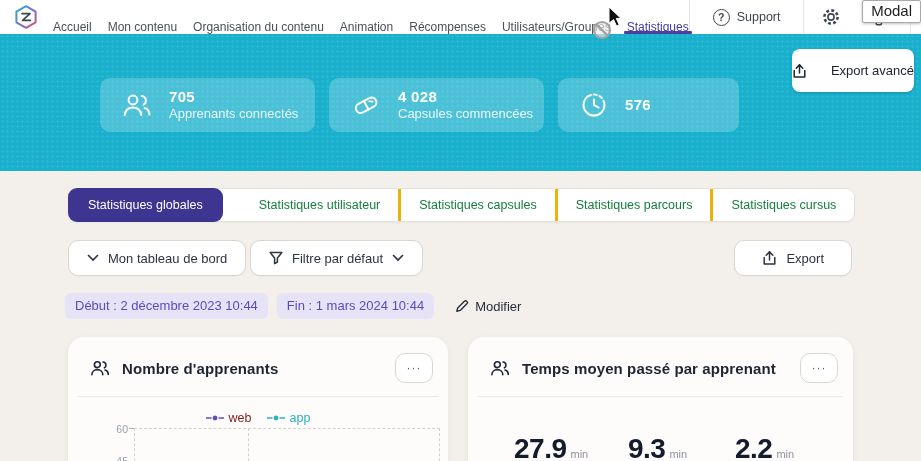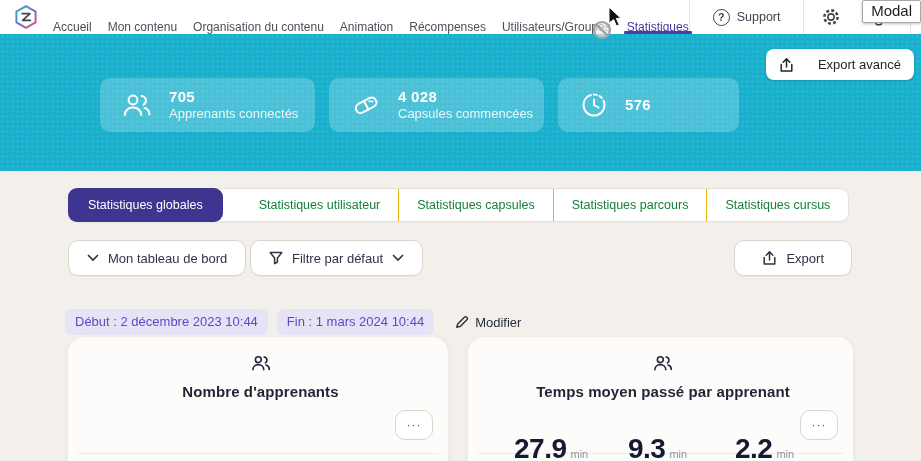--- a/index.html
+++ b/index.html
@@ -35,23 +35,23 @@
   
   .cursor-wrap { position:absolute; left:593px; top:6px; z-index:30; pointer-events:none; }
   
   .banner {
     position:absolute; top:34px; left:0; right:0; height:137px;
     background:#18b0cc;
     background-image:radial-gradient(rgba(255,255,255,.09) 1px, transparent 1.3px);
     background-size:5px 5px;
   }
   .export-advanced {
-    position:absolute; top:15px; right:7px; height:31px;
+    position:absolute; top:15px; right:7px; height:43px;
     background:#fff; border:none; border-radius:8px;
-    display:flex; align-items:center; gap:24px; padding:0 13px;
+    display:flex; align-items:center; gap:24px; padding:0 0;
     font-size:13px; color:#20262f; font-family:inherit; cursor:pointer;
     box-shadow:0 1px 3px rgba(0,0,0,.18);
   }
   .stat-row { position:absolute; top:44px; left:100px; display:flex; gap:14px; }
   .stat-card {
     width:215px; height:54px; border-radius:10px;
     background:rgba(255,255,255,.22);
     display:flex; align-items:center; gap:16px; padding-left:21px; color:#fff;
   }
   .stat-card:last-child { width:181px; }
@@ -59,45 +59,45 @@
   .stat-value { font-size:15px; font-weight:bold; letter-spacing:.3px; }
   .stat-label { font-size:13px; color:rgba(255,255,255,.88); }
   
   .main { position:absolute; top:171px; left:0; right:0; bottom:0; }
   .tabbar {
     position:absolute; top:17px; left:68px; height:34px;
     display:inline-flex; background:#fff; border:1px solid #e4e1db; border-radius:9px;
     box-shadow:0 1px 2px rgba(0,0,0,.04);
   }
   .tab { display:flex; align-items:center; padding:0 18px; font-size:12.5px; color:#15803d; cursor:pointer; white-space:nowrap; }
-  .tab + .tab { border-left:1px solid #eab308; }
+  .tab + .tab { border-left:3px solid #eab308; }
   .tab.active {
     background:#3e3590; color:#fff; border-radius:9px; margin:-1px 18px -1px -1px; padding:0 20px;
   }
   .tab.active + .tab { border-left:none; }
   .btn {
     height:36px; background:#fff; border:1px solid #d9d6cf; border-radius:10px;
     display:inline-flex; align-items:center; gap:9px; padding:0 18px;
     font-size:13px; color:#2d3442; font-family:inherit; cursor:pointer;
     box-shadow:0 1px 1px rgba(0,0,0,.03); white-space:nowrap;
   }
   .btn-dashboard { position:absolute; top:69px; left:68px; }
   .btn-filter { position:absolute; top:69px; left:250px; }
   .btn-export { position:absolute; top:69px; right:69px; padding:0 27px; }
-  .date-row { position:absolute; top:122px; left:65px; display:flex; align-items:center; gap:9px;margin-top:16px; }
+  .date-row { position:absolute; top:122px; left:65px; display:flex; align-items:center; gap:9px; }
   .chip { background:#e7e3f6; color:#584cc0; font-size:13px; padding:5px 10px 6px; border-radius:6px; white-space:nowrap; }
   .modify { display:flex; align-items:center; gap:6px; font-size:13px; color:#272d3a; margin-left:12px; cursor:pointer; }
   
   .panel {
     position:absolute; top:166px; background:#fdfcfa; border-radius:16px;
     box-shadow:0 2px 6px rgba(110,100,90,.09); overflow:hidden;
   }
   .panel-learners { left:68px; width:380px; height:180px; }
   .panel-avgtime  { left:468px; width:385px; height:180px; }
-  .panel-head { display:flex; align-items:center; gap:10px; padding:16px 15px 0 20px; color:#1f2534;flex-direction:column; }
+  .panel-head { display:flex; align-items:center; gap:10px; padding:16px 15px 0 20px; color:#1f2534; }
   .panel-title { font-size:15px; font-weight:600; letter-spacing:.1px; }
   .more-btn {
     margin-left:auto; width:38px; height:30px; background:#fff;
     border:1px solid #d9d6cf; border-radius:10px; cursor:pointer;
     display:flex; align-items:center; justify-content:center;
     color:#5a5f68; font-size:12px; letter-spacing:1px; font-family:inherit; line-height:1;
   }
   .panel-divider { border-top:1px solid #edebe6; margin:13px 10px 0; }
   .chart-area { position:relative; height:100px; }
   .legend { position:absolute; top:14px; left:0; right:0; display:flex; justify-content:center; gap:15px; font-size:12.5px; }

